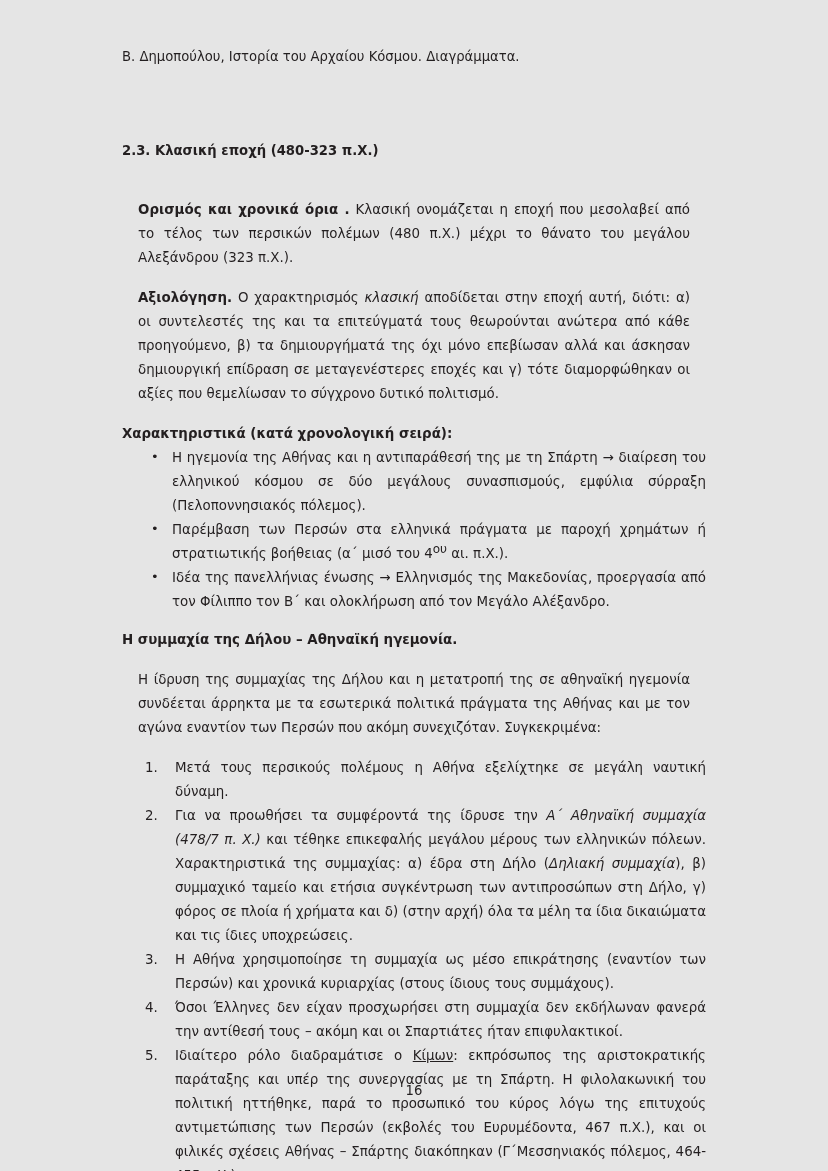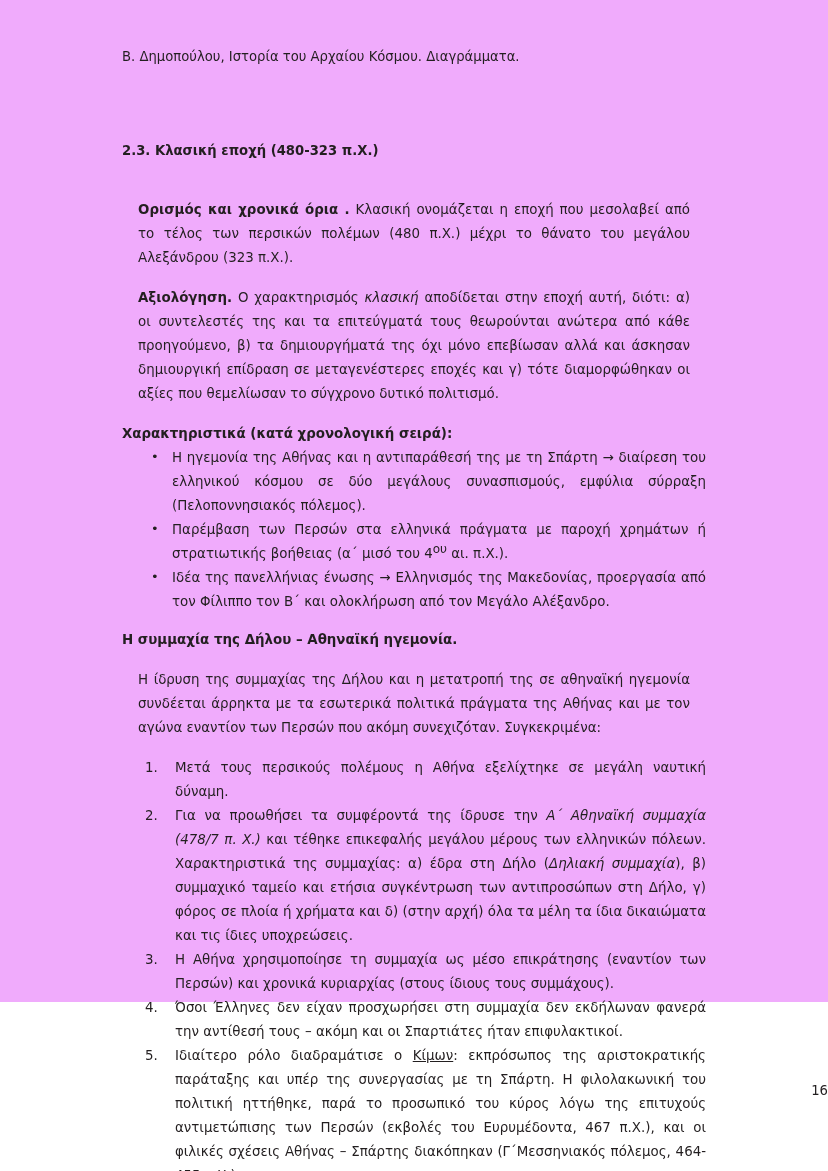--- a/index.html
+++ b/index.html
@@ -10,22 +10,22 @@
   body {
     width: 828px;
     height: 1171px;
     font-family: "DejaVu Sans", "Liberation Sans", sans-serif;
     color: #231f20;
     -webkit-font-smoothing: antialiased;
   }
   .page {
     position: relative;
     width: 828px;
-    height: 1002px;
-    background: #f0abfc;
+    height: 1171px;
+    background: #e5e5e5;
     box-sizing: border-box;
   }
   .content {
     position: absolute;
     left: 122px;
     top: 0;
     width: 584px;
   }
   .running-head {
     font-size: 13.2px;
@@ -109,21 +109,21 @@
     font-size: 13.4px;
     width: 22px;
     text-align: left;
   }
 
   .page-number {
     position: absolute;
     left: 0;
     right: 0;
     top: 1083px;
-    text-align: right;
+    text-align: center;
     font-size: 13.2px;
     color: #231f20;
   }
 </style>
 </head>
 <body>
 
 <div class="page">
 
   <div class="content">

